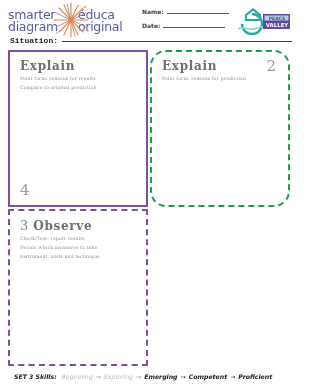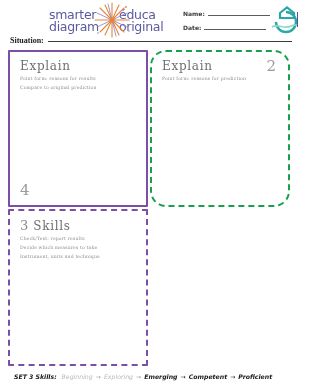--- a/index.html
+++ b/index.html
@@ -15,22 +15,21 @@
     position: relative;
   }
 
   
   .header {
     position: relative;
     height: 36px;
     padding: 4px 6px 0 6px;
     box-sizing: border-box;
     display: flex;
-    align-items: flex-start;
-    margin-left: 41px;
+    align-items: flex-end;
   }
 
   
   .brand {
     position: relative;
     width: 128px;
     height: 32px;
     flex: 0 0 auto;
   }
   .brand-row {
@@ -100,21 +99,21 @@
 
   
   .situation {
     position: relative;
     display: flex;
     align-items: baseline;
     padding: 0 6px 0 10px;
     height: 12px;
   }
   .situation-label {
-    font-family: Liberation Serif, serif;
+    font-family: Liberation Mono, monospace;
     font-size: 8px;
     font-weight: 700;
     color: #1a1a1a;
     white-space: nowrap;
     margin-right: 4px;
   }
   .situation-line {
     flex: 1 1 auto;
     border-bottom: 1px solid #3a3a3a;
     height: 1px;
@@ -176,20 +175,21 @@
   .cell-title {
     font-family: "DejaVu Serif", serif;
     font-size: 11px;
     color: #6f6f6f;
     letter-spacing: 0.7px;
     line-height: 1.05;
     white-space: nowrap;
   }
   .cell-title.big {
     font-size: 12px;
+    font-weight: bold;
   }
   .title-suffix {
     font-family: "DejaVu Serif", serif;
     font-size: 8px;
     color: #8d8d8d;
     letter-spacing: 0.5px;
     margin-left: 10px;
     white-space: nowrap;
   }
   .title-suffix.second { margin-left: 12px; }
@@ -359,21 +359,21 @@
     <div class="cell-head">
       <span class="cell-title big">Explain</span>
     </div>
     <div class="cell-sub">Point form: reasons for prediction</div>
     <span class="corner-num tr">2</span>
   </div>
 
   <div class="cell purple-dashed">
     <div class="cell-head">
       <span class="step-num-inline">3</span>
-      <span class="cell-title big">Skills</span>
+      <span class="cell-title big">Observe</span>
     </div>
     <div class="cell-sub">Check/Test: report results</div>
     <div class="cell-sub">Decide which measures to take</div>
     <div class="cell-sub">Instrument, units and technique</div>
   </div>
 </div>
 
 <div class="footer">
   <span class="set-label">SET 3 Skills:</span>
   <span class="skill dim">Beginning</span>

